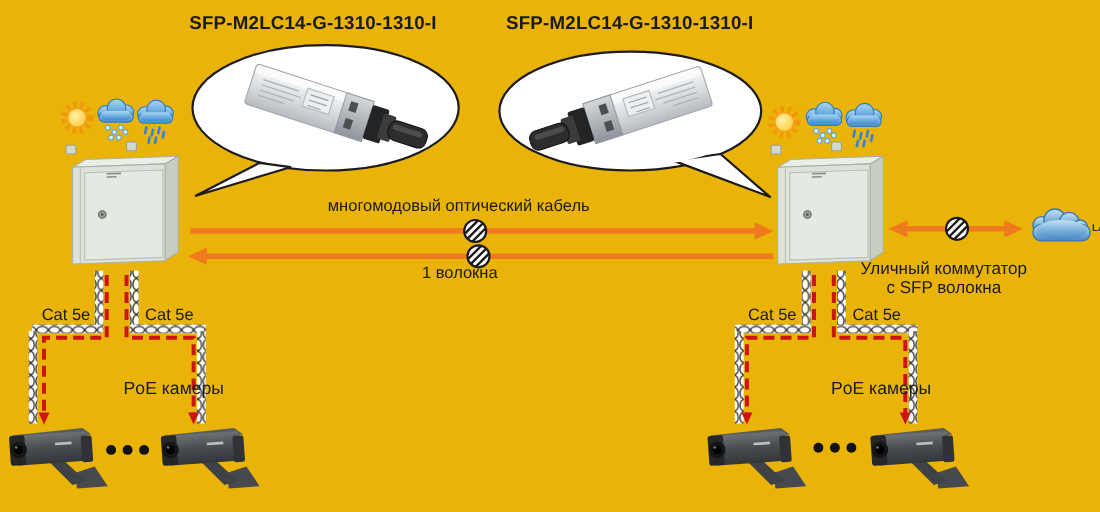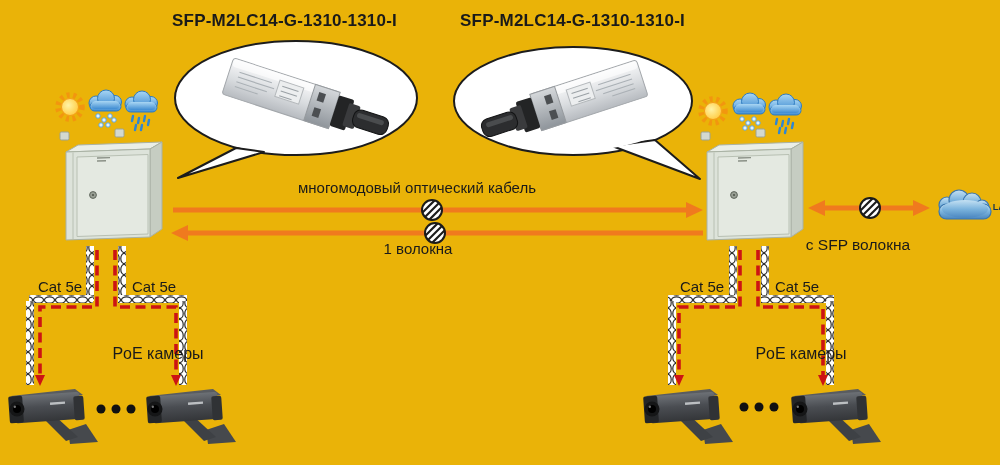--- a/index.html
+++ b/index.html
@@ -256,20 +256,21 @@
   </g>
 </svg>
 
 <div class="txt module-title" style="left:162px;top:11px;width:245px;">SFP-M2LC14-G-1310-1310-I</div>
 <div class="txt module-title" style="left:450px;top:11px;width:245px;">SFP-M2LC14-G-1310-1310-I</div>
 
 <div class="txt link-label" style="left:267px;top:180px;width:300px;">многомодовый оптический кабель</div>
 <div class="txt link-label" style="left:343px;top:241px;width:150px;">1 волокна</div>
 
 <div class="txt switch-caption" style="left:758px;top:236px;width:200px;">
+  <div>Уличный коммутатор</div>
   <div>с SFP волокна</div>
 </div>
 
 <div class="txt lan-label" style="left:941px;top:202px;width:48px;margin-left:37px;">LAN</div>
 
 <div class="txt cat5e" style="left:20px;top:279px;width:80px;">Cat 5e</div>
 <div class="txt cat5e" style="left:114px;top:279px;width:80px;">Cat 5e</div>
 <div class="txt cat5e" style="left:662px;top:279px;width:80px;">Cat 5e</div>
 <div class="txt cat5e" style="left:757px;top:279px;width:80px;">Cat 5e</div>
 

